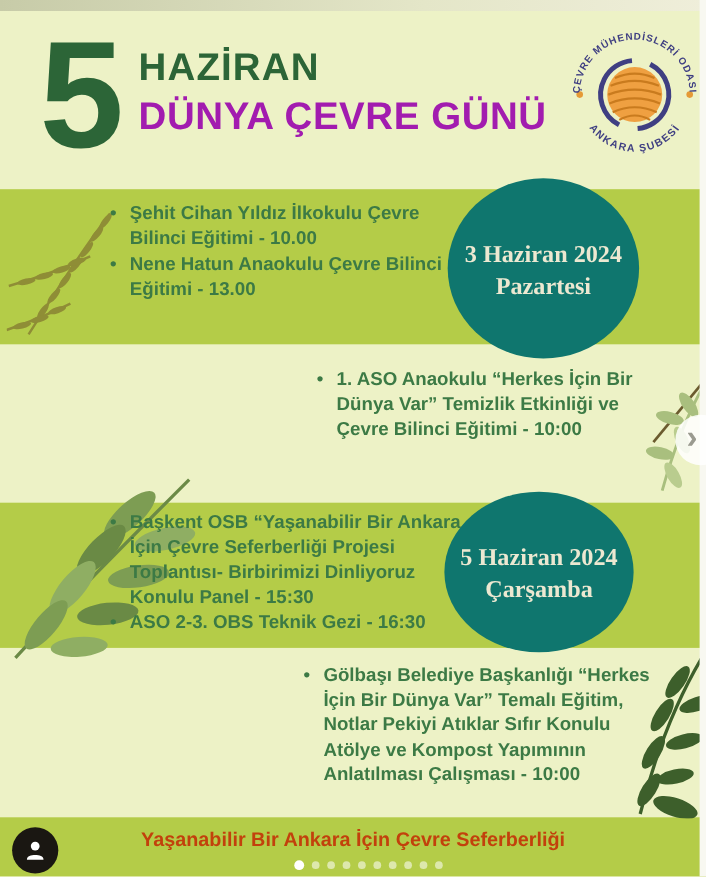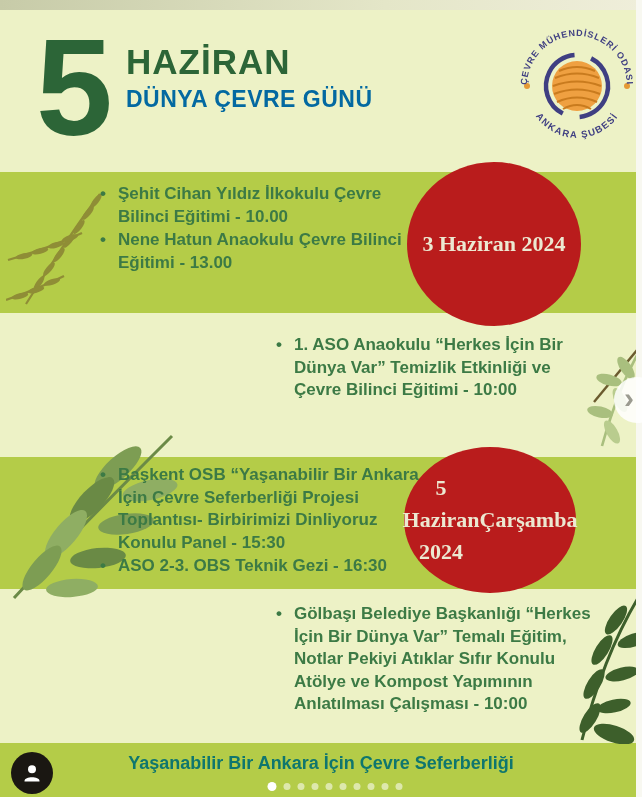--- a/index.html
+++ b/index.html
@@ -10,45 +10,45 @@
   .right-strip{position:absolute;right:0;top:0;width:6px;height:797px;background:#f8f8f1;z-index:5;}
   .band{position:absolute;left:0;width:642px;background:#b4cc48;z-index:0;}
   .band1{top:172px;height:141px;}
   .band2{top:457px;height:132px;}
   .band3{top:743px;height:54px;}
   
   .day-number{position:absolute;left:36px;top:18px;font-size:138px;line-height:1;
     font-weight:bold;color:#2c6537;letter-spacing:-4px;z-index:3;}
   .title-1{position:absolute;left:126px;top:42px;font-size:35px;font-weight:bold;
     color:#2c6537;letter-spacing:1px;z-index:3;text-align:center;}
-  .title-2{position:absolute;left:126px;top:86px;font-size:23px;font-weight:bold;
-    color:#0369a1;letter-spacing:0.5px;z-index:3;}
+  .title-2{position:absolute;left:126px;top:86px;font-size:35px;font-weight:bold;
+    color:#a21caf;letter-spacing:0.5px;z-index:3;}
   .logo{position:absolute;left:517px;top:26px;width:120px;height:120px;z-index:3;}
   
-  .date-circle{position:absolute;background:#b91c1c;border-radius:50%;display:flex;
-    flex-direction:row;align-items:center;justify-content:center;z-index:2;
+  .date-circle{position:absolute;background:#0f766e;border-radius:50%;display:flex;
+    flex-direction:column;align-items:center;justify-content:center;z-index:2;
     color:#ece8d1;font-family:"Liberation Serif","DejaVu Serif",serif;font-weight:bold;text-align:center;}
   .date-circle .d{font-size:22px;line-height:1.45;}
   .date-circle .w{font-size:22px;line-height:1.2;}
   .c1{left:407px;top:162px;width:174px;height:164px;}
   .c2{left:91px;top:301px;width:174px;height:164px;}
   .c3{left:404px;top:447px;width:172px;height:146px;}
   .c4{left:92px;top:592px;width:176px;height:162px;}
   
   .sched{position:absolute;z-index:3;margin:0;padding:0;list-style:none;
     color:#3c7a45;font-weight:bold;font-size:17px;line-height:22.5px;}
   .sched li{position:relative;padding-left:18px;margin-bottom:1px;}
   .sched li::before{content:"\2022";position:absolute;left:0;top:0;}
   .s1{left:100px;top:183px;width:326px;}
-  .s2{left:276px;top:334px;width:326px;}
+  .s2{left:288px;top:334px;width:326px;}
   .s3{left:100px;top:464px;width:330px;}
   .s4{left:276px;top:603px;width:322px;}
   
   .slogan{position:absolute;left:0;top:753px;width:642px;text-align:center;
-    font-size:18px;font-weight:bold;color:#0f766e;z-index:3;}
+    font-size:18px;font-weight:bold;color:#c2410c;z-index:3;}
   .dots{position:absolute;left:50%;top:782px;transform:translateX(calc(-50% + 14px));
     display:flex;align-items:center;gap:7px;z-index:6;}
   .dots .dot{width:7px;height:7px;border-radius:50%;background:rgba(255,255,255,0.55);}
   .dots .dot.active{width:9px;height:9px;background:#ffffff;}
   .avatar{position:absolute;left:11px;top:752px;width:42px;height:42px;border-radius:50%;
     background:#1a1712;z-index:6;display:flex;align-items:center;justify-content:center;}
   .next-btn{position:absolute;left:614px;top:377px;width:46px;height:46px;border-radius:50%;
     background:rgba(255,255,255,0.85);z-index:7;display:flex;align-items:center;justify-content:center;}
   .next-btn .chev{font-size:30px;line-height:1;color:#9b9b90;font-weight:bold;
     margin-left:-16px;margin-top:-4px;}
@@ -154,20 +154,21 @@
       <ellipse cx="70" cy="82" rx="17" ry="6.5" transform="rotate(-14 70 82)"></ellipse>
       <ellipse cx="42" cy="92" rx="17" ry="6.5" transform="rotate(-58 42 92)"></ellipse>
       <ellipse cx="62" cy="114" rx="17" ry="6.5" transform="rotate(-12 62 114)"></ellipse>
       <ellipse cx="38" cy="126" rx="17" ry="6.5" transform="rotate(-58 38 126)"></ellipse>
       <ellipse cx="62" cy="142" rx="21" ry="8.5" transform="rotate(18 62 142)"></ellipse>
     </g>
   </svg>
 
   <div class="date-circle c1">
     <div class="d">3 Haziran 2024</div>
+    <div class="w">Pazartesi</div>
   </div>
   <div class="date-circle c3">
     <div class="d">5 Haziran 2024</div>
     <div class="w">Çarşamba</div>
   </div>
 
   <ul class="sched s1">
     <li>Şehit Cihan Yıldız İlkokulu Çevre Bilinci Eğitimi - 10.00</li>
     <li>Nene Hatun Anaokulu Çevre Bilinci Eğitimi - 13.00</li>
   </ul>

